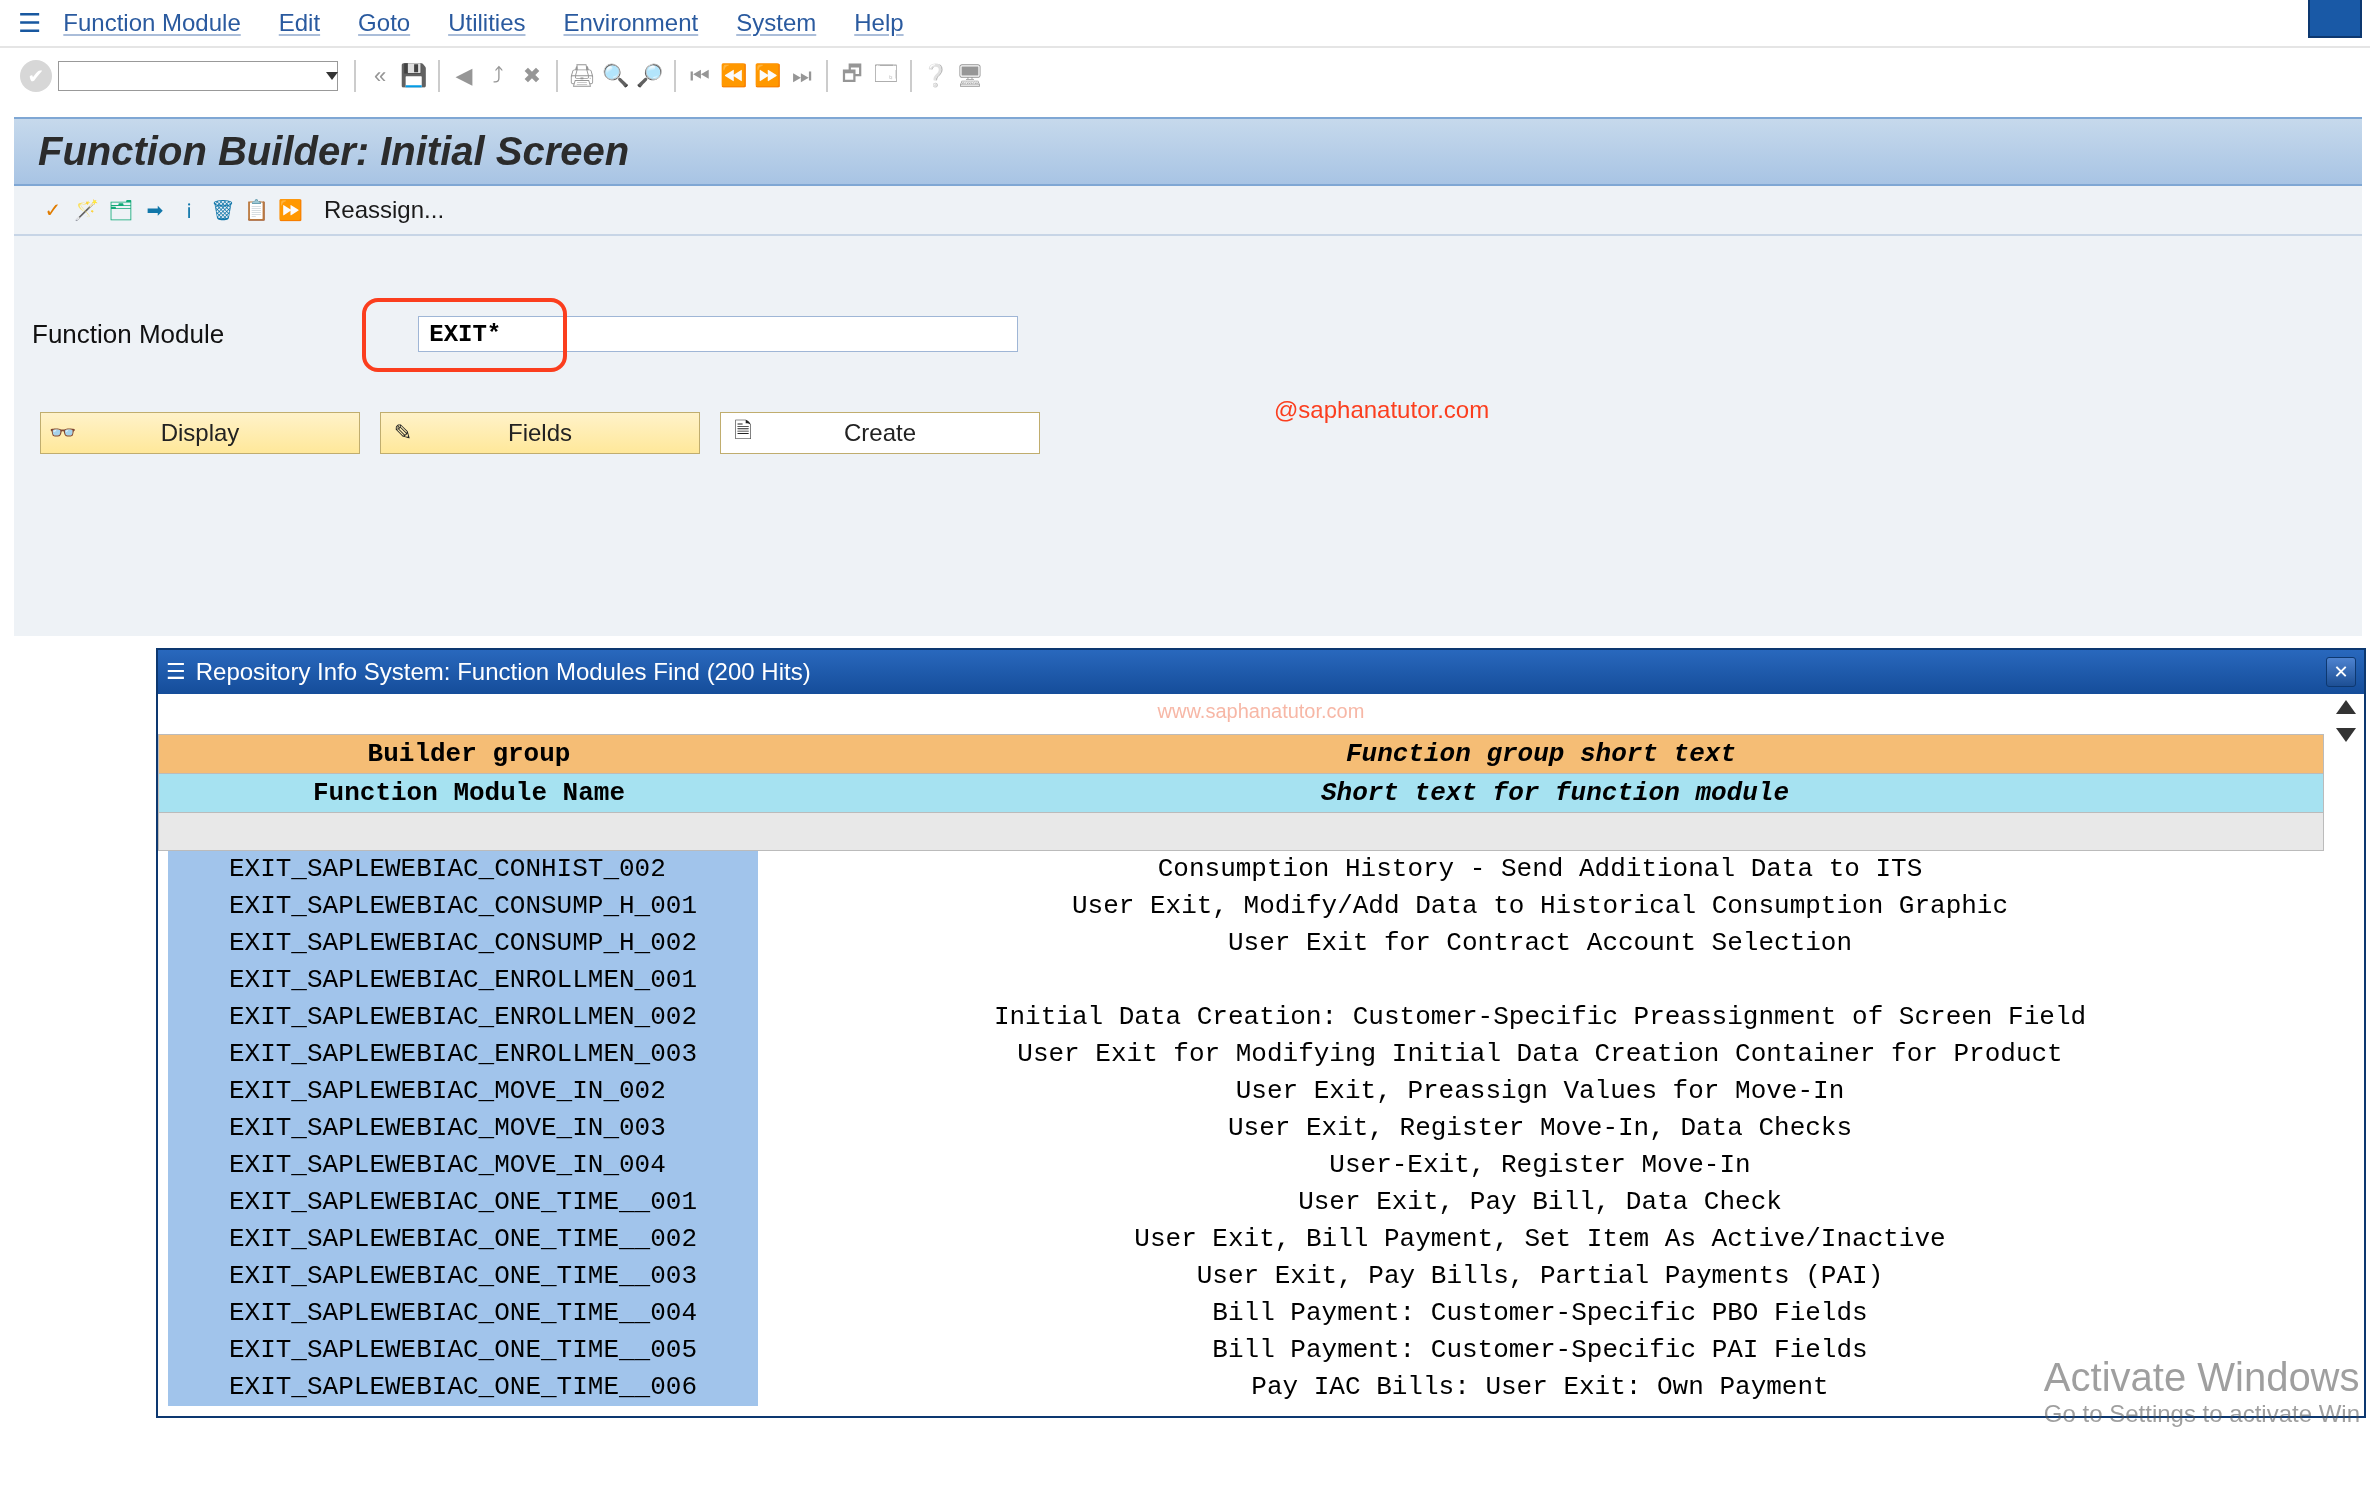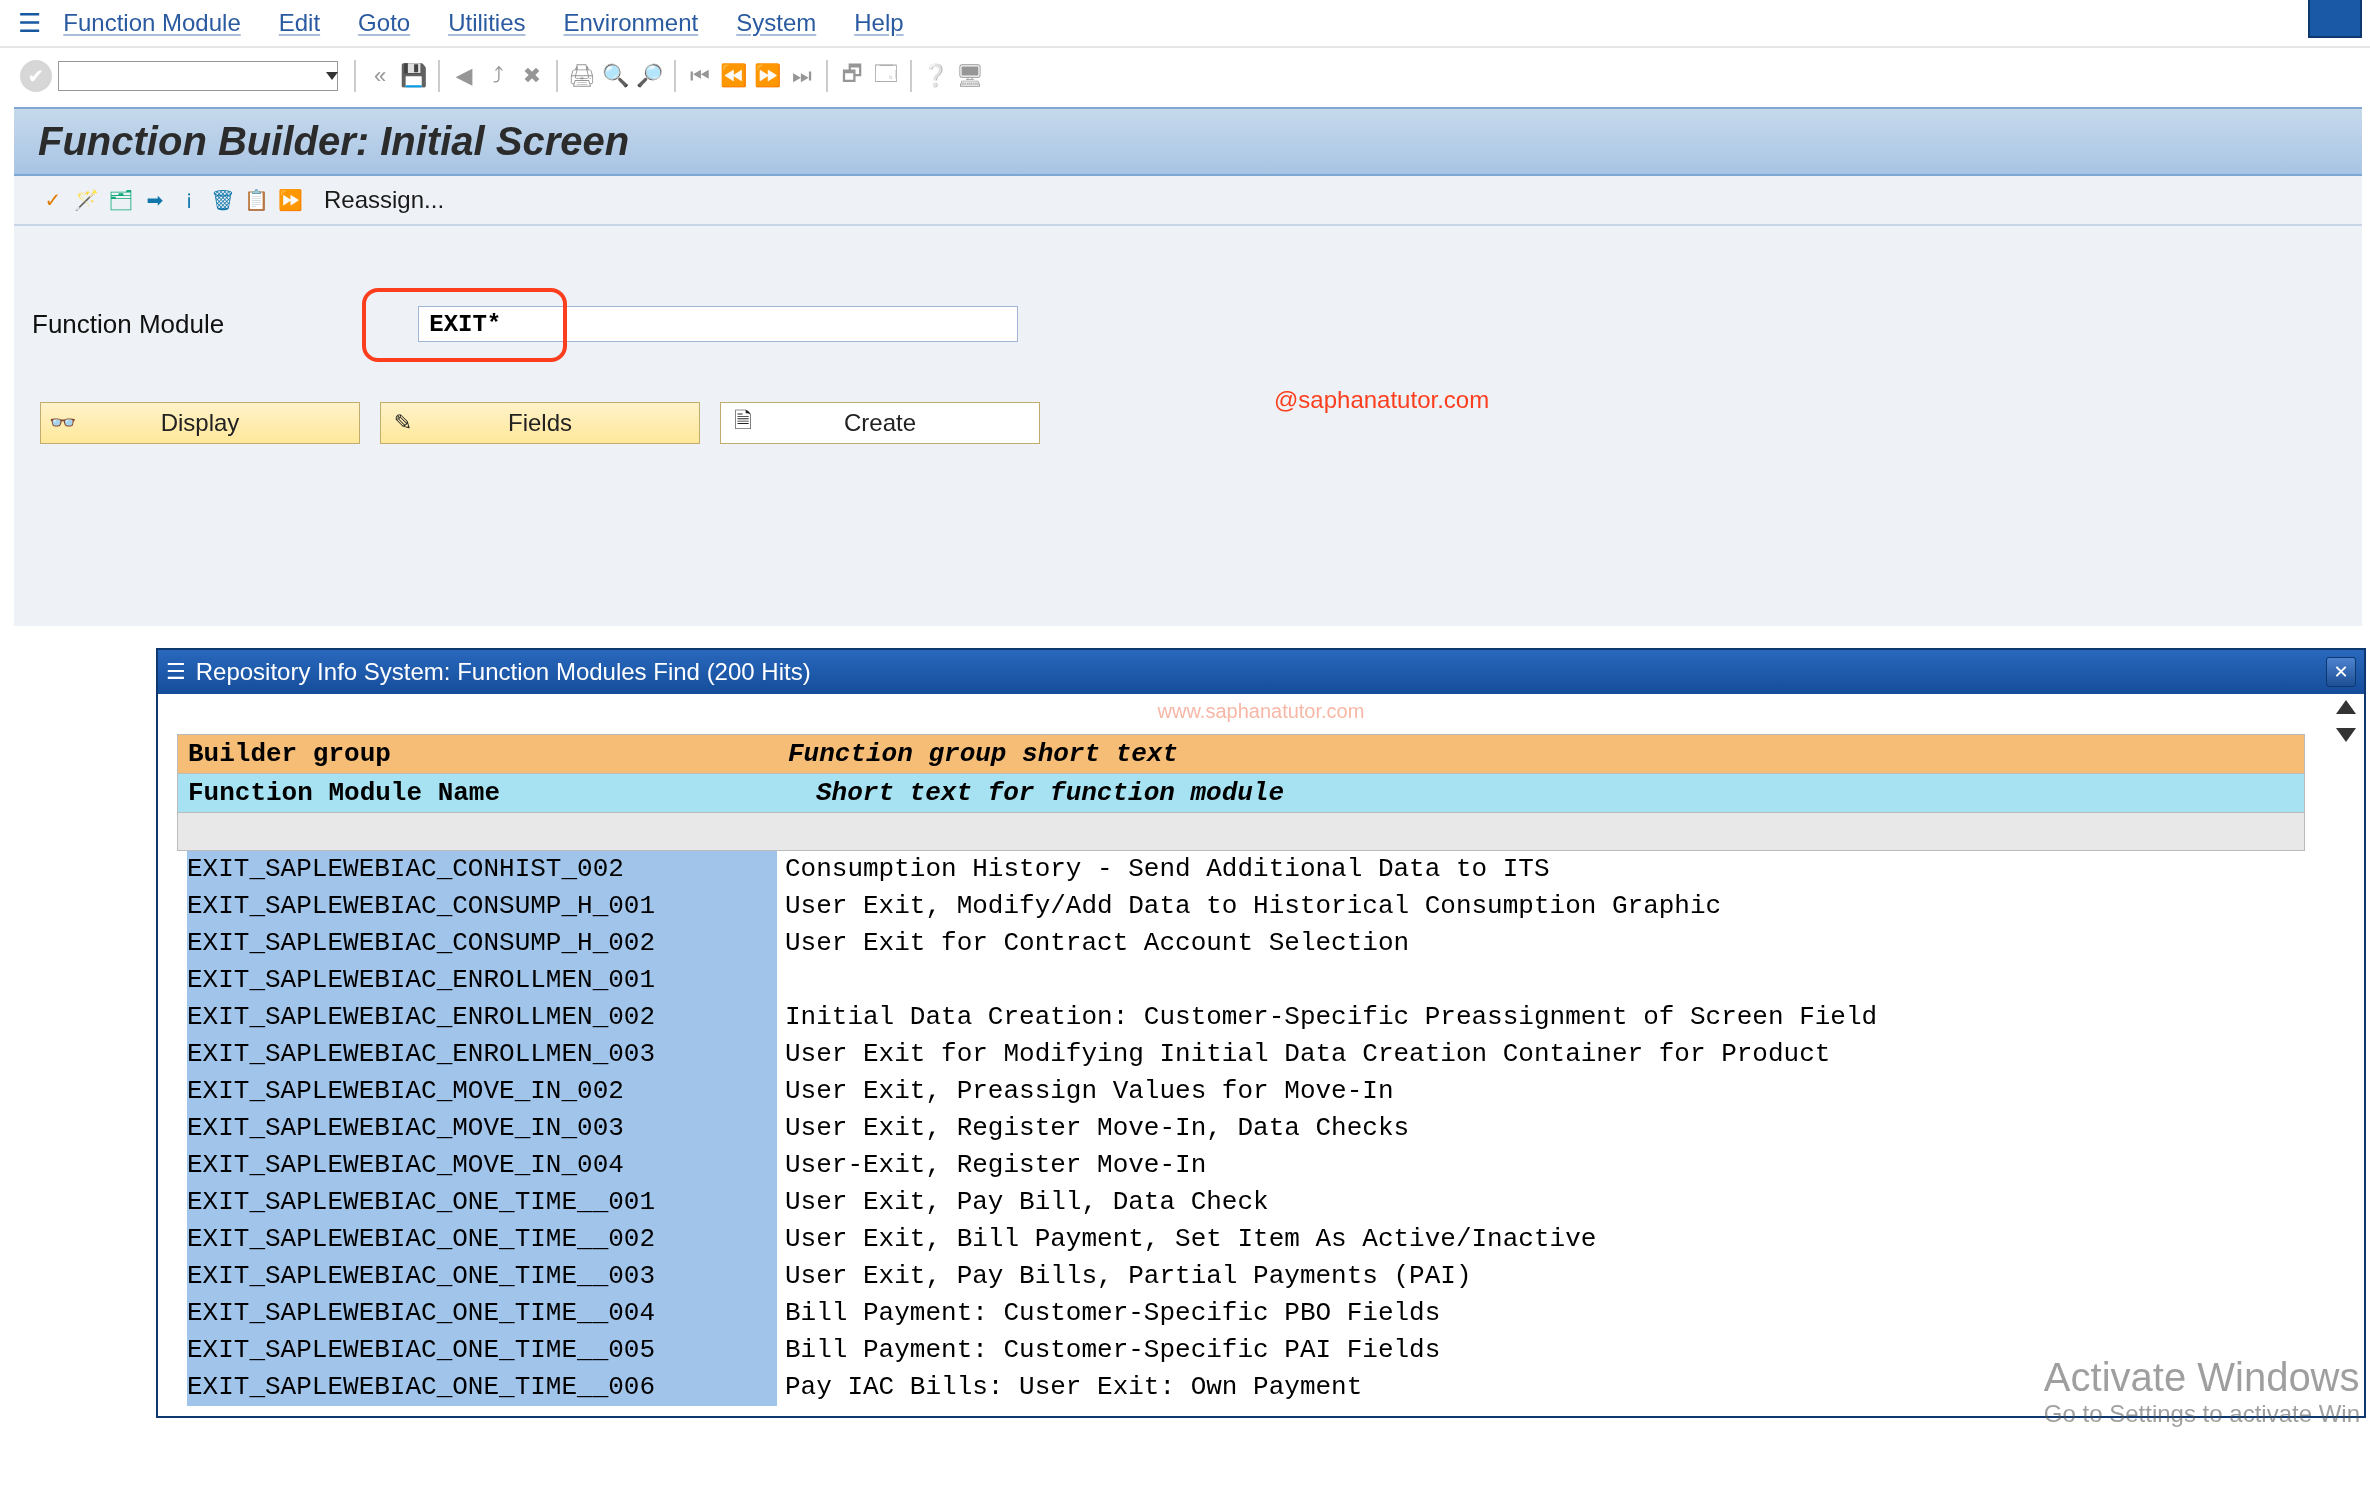--- a/index.html
+++ b/index.html
@@ -67,21 +67,21 @@
   .tb-dd { width:0;height:0;border-left:6px solid transparent;border-right:6px solid transparent;border-top:8px solid #333;margin-left:-18px;margin-right:6px;}
   .tb-sep { width:2px; height:32px; background:#ccc; margin:0 4px;}
   .tb-ic { width:28px;height:28px;display:flex;align-items:center;justify-content:center;color:#969696;font-size:22px;}
 
   
   .title-bar {
     background: linear-gradient(#c6d9ec, #a8c4e4);
     border-top: 2px solid #7fa7d4;
     border-bottom: 2px solid #7fa7d4;
     padding: 10px 24px;
-    margin: 4px 8px 0 14px;
+    margin: 14px 8px 0 14px;
   }
   .title-bar h1 { font-style: italic; font-size: 40px; color: #2b2b2b; font-weight: 800; }
 
   
   .app-toolbar {
     display:flex; align-items:center; gap:8px;
     padding: 10px 26px;
     margin: 0 8px 0 14px;
     background:#eef2f6;
     border-bottom: 2px solid #c7d5e6;
@@ -153,21 +153,21 @@
   .popup-title .pt-ic { margin-right: 10px; font-size:22px;}
   .popup-close {
     margin-left:auto;
     width:30px;height:30px;
     background: linear-gradient(#4e83d0,#1d4f94);
     border:1px solid #0d3870;
     color:#fff;display:flex;align-items:center;justify-content:center;font-size:18px;
     border-radius:3px;
   }
 
-  .popup-body { padding: 10px 19px; position: relative;}
+  .popup-body { padding: 10px 0; position: relative; text-align: center;}
   .watermark { position:absolute; top: 6px; left: 50%; transform: translateX(-50%); color:#f7b7a6; font-size:20px;}
   .scroll-triangle-up, .scroll-triangle-down {
     position:absolute; right: 8px;
     width:0;height:0;
     border-left:10px solid transparent;
     border-right:10px solid transparent;
   }
   .scroll-triangle-up { top: 6px; border-bottom: 14px solid #333;}
   .scroll-triangle-down { top: 34px; border-top: 14px solid #333;}
 

